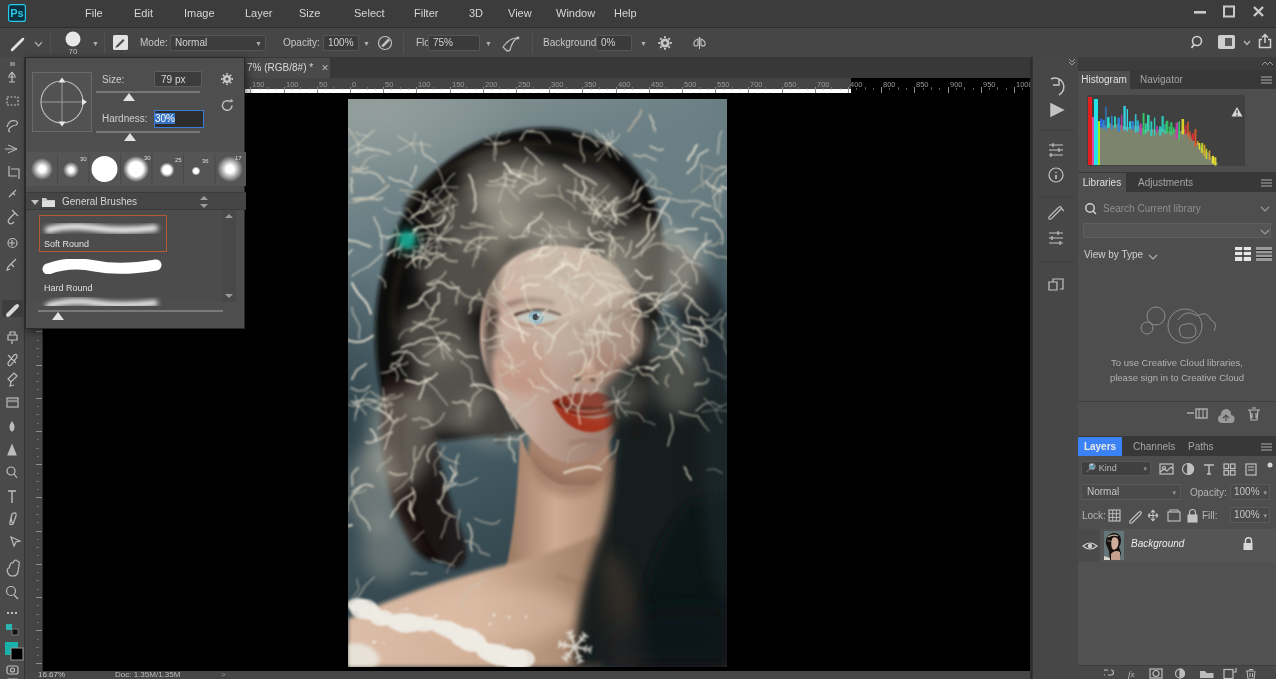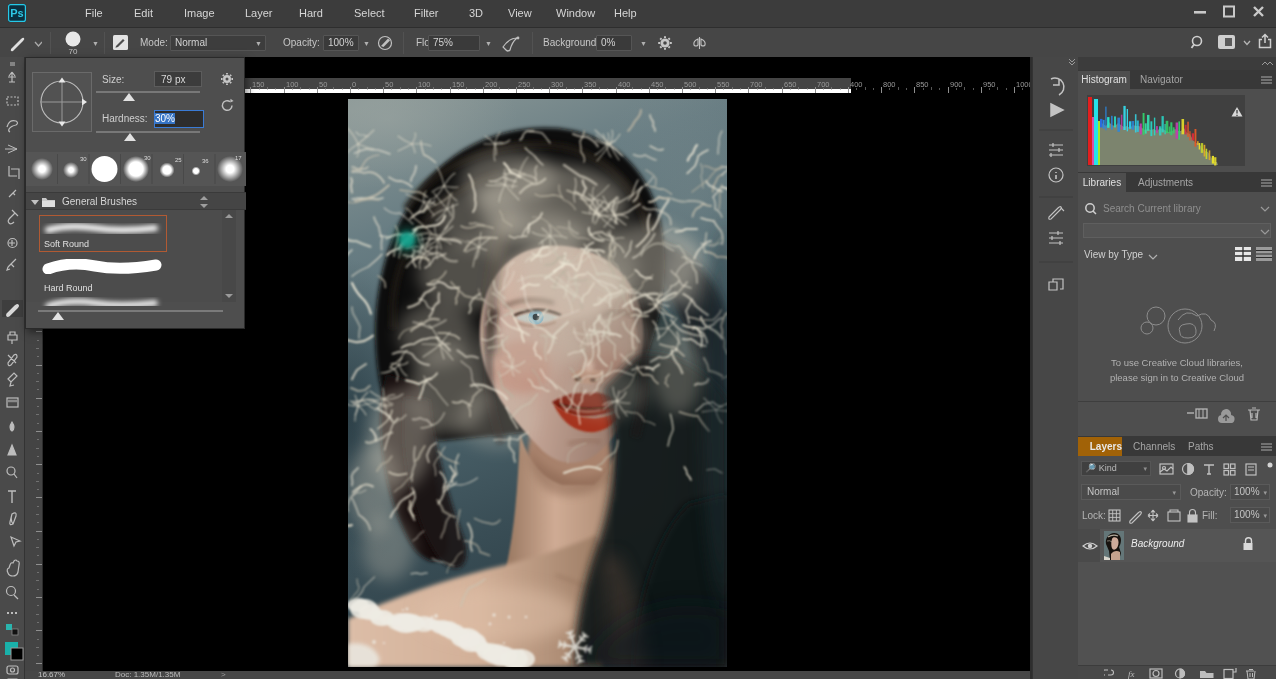--- a/index.html
+++ b/index.html
@@ -45,21 +45,21 @@
   <div class="abs" id="menubar">
     <svg class="abs" style="left:8px;top:4px" width="18" height="18">
       <rect x="0" y="0" width="18" height="18" rx="2" fill="#0b3040"></rect>
       <rect x="0.6" y="0.6" width="16.8" height="16.8" rx="2" fill="none" stroke="#26c9e8" stroke-width="1.2"></rect>
       <text x="9" y="13" fill="#2ec8e6" font-size="11" font-weight="bold" text-anchor="middle" font-family="Liberation Sans">Ps</text>
     </svg>
     <span class="mi" style="left:85px">File</span>
     <span class="mi" style="left:134px">Edit</span>
     <span class="mi" style="left:184px">Image</span>
     <span class="mi" style="left:245px">Layer</span>
-    <span class="mi" style="left:299px">Hard</span>
+    <span class="mi" style="left:299px">Size</span>
     <span class="mi" style="left:354px">Select</span>
     <span class="mi" style="left:414px">Filter</span>
     <span class="mi" style="left:469px">3D</span>
     <span class="mi" style="left:508px">View</span>
     <span class="mi" style="left:556px">Window</span>
     <span class="mi" style="left:614px">Help</span>
 
     <svg class="abs" style="left:1186px;top:5px" width="86" height="14">
       <rect x="8" y="6" width="12" height="2.6" fill="#c9c9c9"></rect>
       <rect x="38" y="1.5" width="10" height="10" fill="none" stroke="#c9c9c9" stroke-width="2"></rect>
@@ -127,20 +127,23 @@
       <circle cx="7" cy="8" r="4.5" fill="none" stroke="#cfcfcf" stroke-width="1.6"></circle>
       <path d="M4 11.5 L1.5 15" stroke="#cfcfcf" stroke-width="1.8"></path>
       <rect x="28" y="2" width="17" height="14" rx="2" fill="#cfcfcf"></rect>
       <rect x="35" y="5" width="7" height="8" fill="#5a5a5a"></rect>
       <path d="M54 8 l3 3.4 3 -3.4" fill="none" stroke="#b5b5b5" stroke-width="1.3"></path>
       <path d="M72 6.5 h-2.5 v8 h11 v-8 H78" fill="none" stroke="#cfcfcf" stroke-width="1.5"></path>
       <path d="M75 10 V2 M72 4.5 l3 -3 3 3" fill="none" stroke="#cfcfcf" stroke-width="1.5"></path>
     </svg>
   </div>
 
+  <div class="abs" id="tabstrip">
+    <div id="doctab"><span style="margin-left:222px">7% (RGB/8#) *</span><span style="color:#b9b9b9;margin-left:8px;font-size:9px">✕</span></div>
+  </div>
   <div class="abs" id="hruler">
       <div class="tick" style="left:225px;top:9px;width:1px;height:6px"></div>
       <div class="rnum" style="left:227px">150</div>
       <div class="tick" style="left:234px;top:10px;width:1px;height:2px;opacity:0.6"></div>
       <div class="tick" style="left:242px;top:9px;width:1px;height:3px;opacity:0.6"></div>
       <div class="tick" style="left:250px;top:10px;width:1px;height:2px;opacity:0.6"></div>
       <div class="tick" style="left:259px;top:9px;width:1px;height:6px"></div>
       <div class="rnum" style="left:261px">100</div>
       <div class="tick" style="left:267px;top:10px;width:1px;height:2px;opacity:0.6"></div>
       <div class="tick" style="left:275px;top:9px;width:1px;height:3px;opacity:0.6"></div>
@@ -1377,21 +1380,21 @@
         <path d="M1 8 h7" stroke="#b5b5b5" stroke-width="1.4"></path>
         <rect x="10" y="4" width="11" height="9" fill="none" stroke="#b5b5b5" stroke-width="1.3"></rect>
         <path d="M13 4 v9 M17 4 v9" stroke="#b5b5b5" stroke-width="1"></path>
         <path d="M36 12 a5 5 0 1 1 9 -2 a4 4 0 0 1 -1 8 h-8 a4 4 0 0 1 0 -8" fill="#9a9a9a"></path>
         <path d="M40 16 v-6 M37 13 l3 -3 3 3" stroke="#4e4e4e" stroke-width="1.2" fill="none"></path>
         <path d="M64 5 h8 l-1 10 h-6 Z M62 5 h12 M66 3 h4 M66 8 v5 M70 8 v5" stroke="#b5b5b5" stroke-width="1.2" fill="none"></path>
       </svg>
     </div>
 
     <div class="abs ptabbar" style="top:379px;height:20px;">
-      <div class="ptab" style="left:0;width:44px;background:#a16207;color:#e8e8e8;text-align:right;line-height:19px;font-weight:bold">Layers</div>
+      <div class="ptab" style="left:0;width:44px;background:#3b82f6;color:#e8e8e8;text-align:center;line-height:19px;font-weight:bold">Layers</div>
       <span class="abs" style="left:55px;top:5px;color:#a5a5a5;font-size:10px">Channels</span>
       <span class="abs" style="left:110px;top:5px;color:#a5a5a5;font-size:10px">Paths</span>
       <svg class="abs" style="left:183px;top:7px" width="12" height="10">
           <path d="M0 1 h11 M0 4 h11 M0 7 h11" stroke="#aaa" stroke-width="1.2"></path>
         </svg>
     </div>
     <div class="abs" style="left:0;top:399px;width:198px;height:223px;background:#4e4e4e">
 
       <div class="abs" style="left:3px;top:5px;width:70px;height:15px;background:#404040;border:1px solid #565656;color:#b9b9b9;font-size:9px;line-height:13px"><span style="margin-left:3px">🔎 Kind</span><span style="float:right;margin-right:3px;color:#8f8f8f;font-size:7px">▾</span></div>
       <svg class="abs" style="left:80px;top:5px" width="118" height="16">

